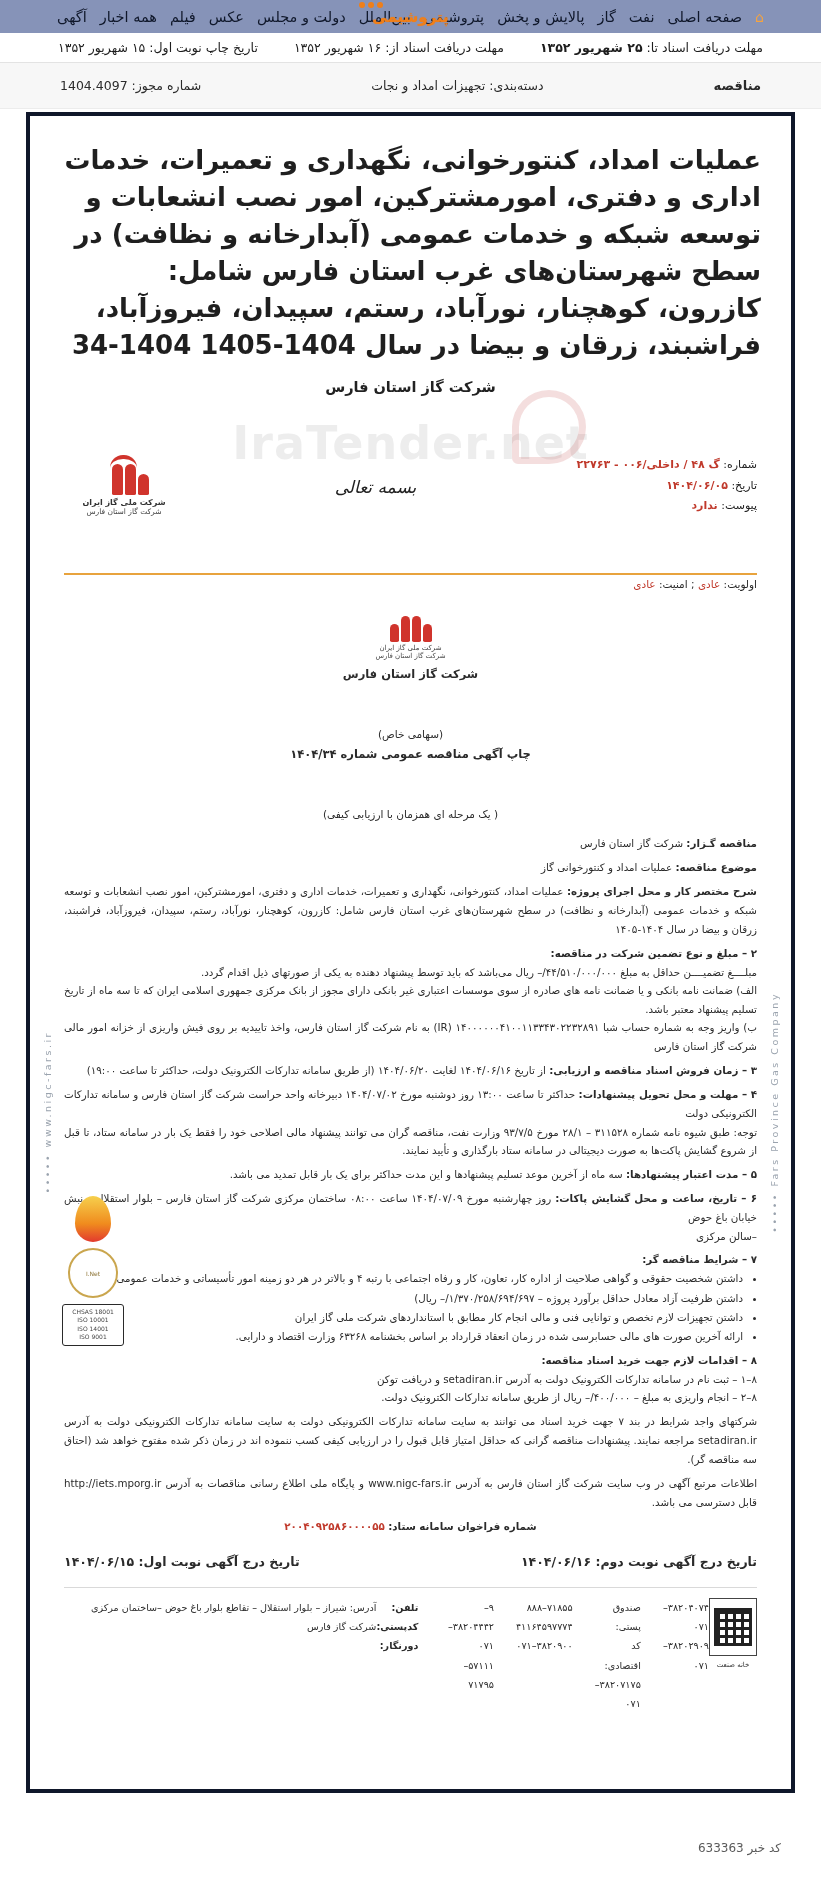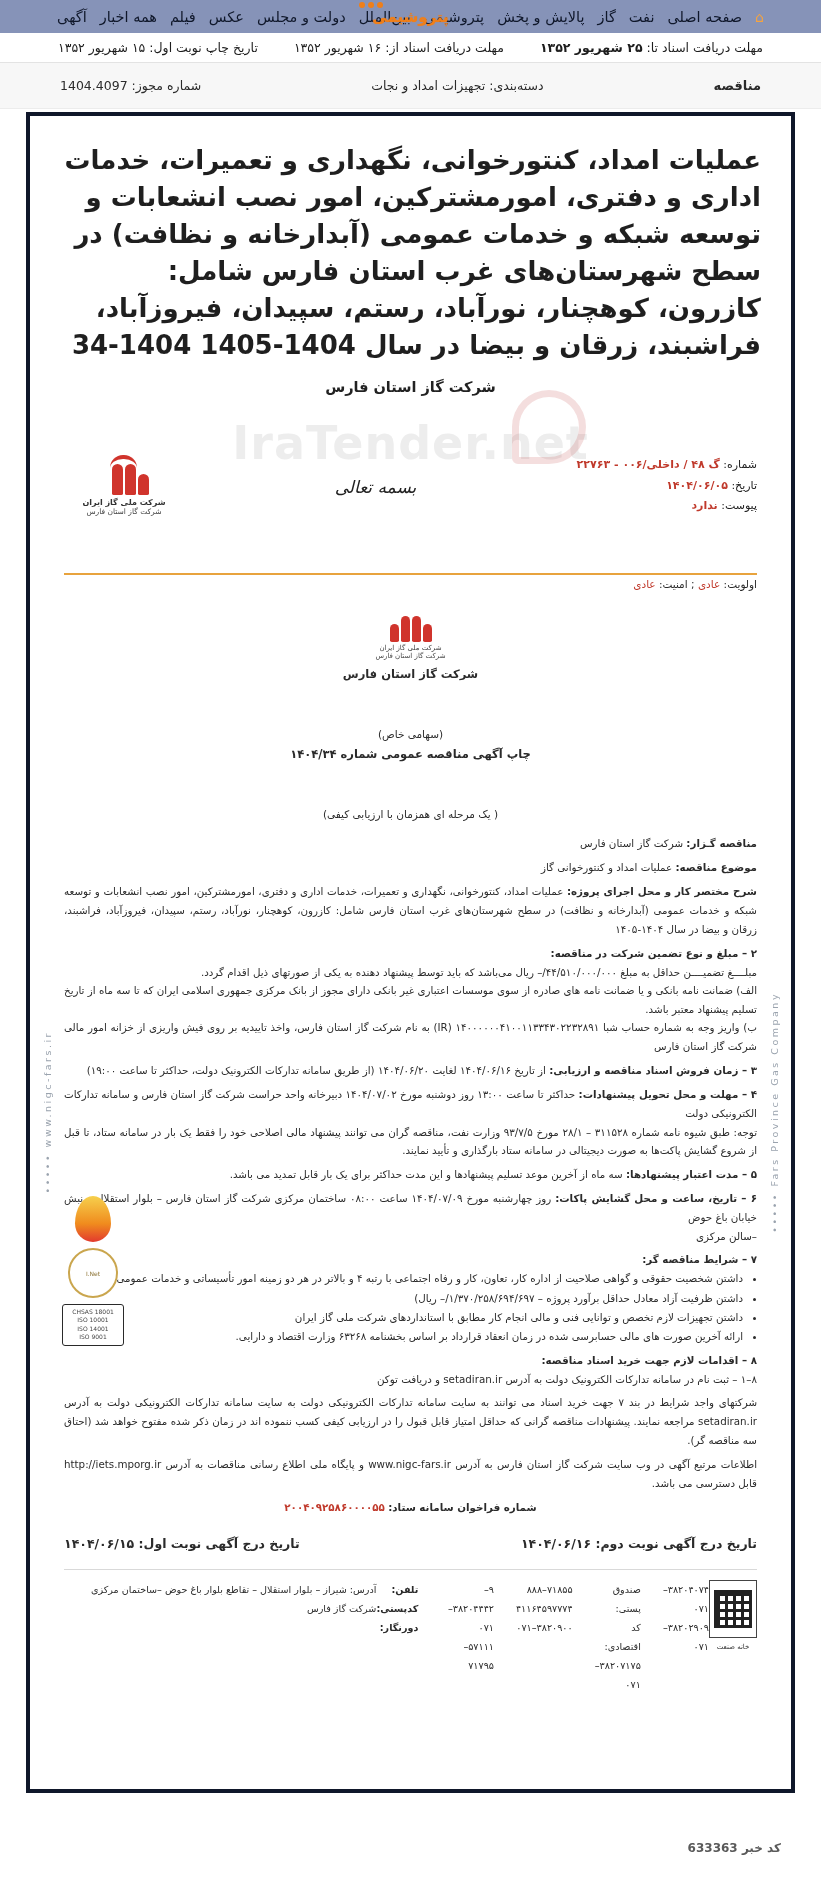--- a/index.html
+++ b/index.html
@@ -186,21 +186,21 @@
     background:linear-gradient(#f6d04d,#f08c1e 60%,#e23a2e);
     border-radius:50% 50% 50% 50%/60% 60% 40% 40%;
   }
   .badge-ring{
     width:50px;height:50px;border:2px solid #caa64e;border-radius:50%;margin:0 auto 6px auto;
     display:flex;align-items:center;justify-content:center;font-size:6px;color:#8a7030;
   }
 
   
   .code-news{
-    position:absolute; bottom:24px; right:40px; font-size:12px; color:#5a5a5a;font-weight:bold;
+    position:absolute; bottom:24px; right:40px; font-size:12px; color:#5a5a5a;
   }
 </style>
 </head>
 <body>
 
 <div class="nav">
   <span class="home-ico">⌂</span>
   <span class="nav-item">صفحه اصلی</span>
   <span class="nav-item">نفت</span>
   <span class="nav-item">گاز</span>
@@ -379,20 +379,21 @@
         <li>داشتن ظرفیت آزاد معادل حداقل برآورد پروژه  – ۱/۳۷۰/۲۵۸/۶۹۴/۶۹۷/–  ریال)</li>
         <li>داشتن تجهیزات لازم تخصص و توانایی فنی و مالی انجام کار مطابق با استانداردهای شرکت ملی گاز ایران</li>
         <li>ارائه آخرین صورت های مالی حسابرسی شده در زمان انعقاد قرارداد بر اساس بخشنامه ۶۳۲۶۸ وزارت اقتصاد و دارایی.</li>
       </ul>
     </div>
 
     <div class="sec">
       <b><span>۸ –</span>
       <span>اقدامات لازم جهت خرید اسناد مناقصه:</span></b>
       <div class="li">۸–۱ – ثبت نام در سامانه تدارکات الکترونیک دولت به آدرس setadiran.ir و دریافت توکن</div>
+      <div class="li">۸–۲ – انجام واریزی به  مبلغ – ۴۰۰/۰۰۰/–  ریال از طریق سامانه تدارکات الکترونیک دولت.</div>
     </div>
 
     <div class="sec">
       <span>شرکتهای واجد شرایط در بند ۷ جهت خرید اسناد می توانند به سایت سامانه تدارکات الکترونیکی دولت به سایت سامانه تدارکات الکترونیکی دولت به آدرس setadiran.ir مراجعه نمایند. پیشنهادات مناقصه گرانی که حداقل امتیاز قابل قبول را در ارزیابی کیفی کسب ننموده اند در زمان ذکر شده مفتوح خواهد شد (احتاق سه مناقصه گر).</span>
     </div>
     <div class="sec">
       <span>اطلاعات مرتبع آگهی در وب سایت شرکت گاز استان فارس به آدرس www.nigc-fars.ir و پایگاه ملی اطلاع رسانی مناقصات به آدرس http://iets.mporg.ir قابل دسترسی می باشد.</span>
     </div>
 
 

